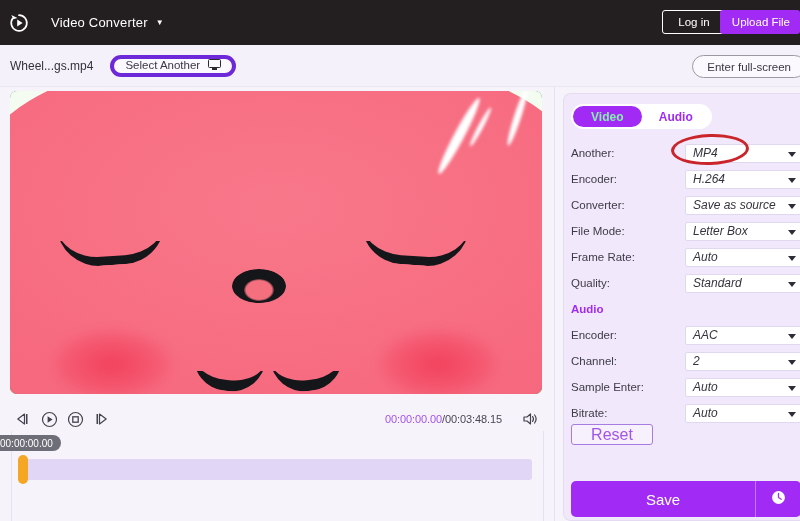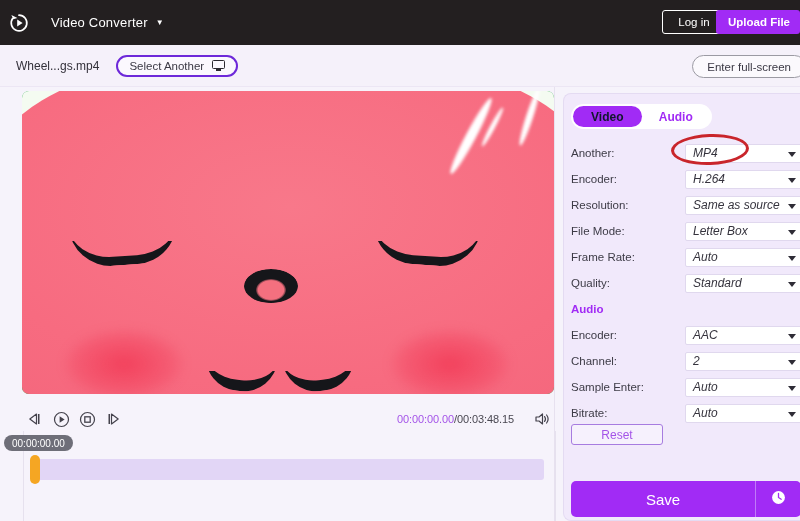--- a/index.html
+++ b/index.html
@@ -34,56 +34,56 @@
   .login-btn {
     position: absolute; right: 74px; top: 10px;
     width: 64px; height: 24px; border: 1.6px solid #ffffff; border-radius: 3px;
     color: #ffffff; font-size: 11.5px; display: flex; align-items: center;
     justify-content: center; background: transparent; cursor: pointer;
   }
   .upload-btn {
     position: absolute; right: 0; top: 10px;
     height: 24px; padding: 0 10px 0 12px; background: #a12bf5; border-radius: 3px;
     color: #ffffff; font-size: 11.5px; display: flex; align-items: center;
-    white-space: nowrap; cursor: pointer; overflow: hidden; font-weight: bold;
+    white-space: nowrap; cursor: pointer; overflow: hidden;
   }
 
   
   .subbar {
     position: absolute; left: 0; top: 45px; width: 800px; height: 42px;
     background: #f5f1fa; display: flex; align-items: center;
     border-bottom: 1px solid #ece6f4;
   }
   .filename {
-    margin-left: 16px; font-size: 12px; color: #33313a; white-space: nowrap;
+    margin-left: 10px; font-size: 12px; color: #33313a; white-space: nowrap;
   }
   .select-another {
     margin-left: 17px; height: 22px; padding: 0 11px;
-    border: 2px solid #6d28d9; border-radius: 11px; background: #fbf8fe;
-    display: flex; align-items: center; gap: 8px; cursor: pointer;
+    border: 4px solid #6d28d9; border-radius: 11px; background: #fbf8fe;
+    display: flex; align-items: flex-start; gap: 8px; cursor: pointer;
   }
   .select-another span.lbl { font-size: 11.5px; color: #3b3945; }
   .monitor-icon { width: 13px; height: 11px; position: relative; }
   .monitor-icon .scr {
     position: absolute; left: 0; top: 0; width: 13px; height: 9px;
     border: 1.5px solid #2b2930; border-radius: 1.5px;
   }
   .monitor-icon .stand {
     position: absolute; left: 4px; top: 9px; width: 5px; height: 2px;
     background: #2b2930;
   }
   .fullscreen-btn {
     position: absolute; right: -6px; top: 10px; height: 23px; padding: 0 14px;
     border: 1px solid #9b9aa3; border-radius: 12px; background: #fbf9fd;
     display: flex; align-items: center; font-size: 11.5px; color: #3b3945;
     white-space: nowrap; cursor: pointer;
   }
 
   
-  .player { position: absolute; left: 12px; top: 87px; width: 555px; height: 434px; }
+  .player { position: absolute; left: 0; top: 87px; width: 555px; height: 434px; }
   .video-stage {
     position: absolute; left: 10px; top: 4px; width: 532px; height: 303px;
     border-radius: 7px; overflow: hidden; background: #fbf7fd;
   }
   .melon {
     position: absolute; left: 0; top: 0; width: 532px; height: 303px;
     background: #15a038;
   }
   .melon .white-rind {
     position: absolute; left: -22px; top: -60px; width: 580px; height: 130px;
@@ -184,45 +184,45 @@
   .tabs {
     position: absolute; left: 7px; top: 10px; width: 141px; height: 25px;
     background: #ffffff; border-radius: 13px; display: flex; align-items: center;
     padding: 2px;
   }
   .tab {
     flex: 1; height: 21px; display: flex; align-items: center; justify-content: center;
     font-size: 12px; border-radius: 11px; cursor: pointer; color: #a12bf5;
     font-weight: bold;
   }
-  .tab.active { background: #a12bf5; color: #0f172a; }
+  .tab.active { background: #a12bf5; color: #86efac; }
 
   .rows { position: absolute; left: 7px; top: 46px; width: 238px; }
   .row { height: 26px; display: flex; align-items: center; margin-bottom: 0px; }
   .row .lab { width: 114px; font-size: 11.5px; color: #3d3b46; white-space: nowrap; }
   .sel {
     position: relative; width: 120px; height: 19px; background: #ffffff;
     border: 1px solid #e0d8ee; border-radius: 2px; display: flex; align-items: center;
     cursor: pointer;
   }
   .sel .val { font-size: 12px; color: #35333d; margin-left: 7px; white-space: nowrap; font-style: italic; }
   .sel .car {
     position: absolute; right: 8px; top: 7px;
     width: 0; height: 0; border-left: 4px solid transparent;
     border-right: 4px solid transparent; border-top: 5px solid #2e2c36;
   }
   .sec-head {
     height: 26px; display: flex; align-items: center;
     font-size: 11.5px; color: #a12bf5; font-weight: bold;
   }
   .reset-btn {
-    position: absolute; left: 7px; top: 330px; width: 92px; height: 21px;
+    position: absolute; left: 7px; top: 330px; width: 82px; height: 21px;
     border: 1px solid #a77ce0; border-radius: 3px; background: #f6f1fd;
     display: flex; align-items: center; justify-content: center;
-    font-size: 12px; color: #a454e8; cursor: pointer;
+    font-size: 16px; color: #a454e8; cursor: pointer;
   }
   .save-wrap {
     position: absolute; left: 7px; top: 387px; width: 230px; height: 36px;
     display: flex; cursor: pointer;
   }
   .save-main {
     flex: 1; background: #a12bf5; border-radius: 5px 0 0 5px;
     display: flex; align-items: center; justify-content: center;
     color: #ffffff; font-size: 15px;
   }
@@ -358,23 +358,23 @@
         </span>
       </div>
       <div class="row">
         <span class="lab">Encoder:</span>
         <span class="sel">
           <span class="val">H.264</span>
           <span class="car"></span>
         </span>
       </div>
       <div class="row">
-        <span class="lab">Resolution:</span>
-        <span class="sel">
-          <span class="val">Same as source</span>
+        <span class="lab">Converter:</span>
+        <span class="sel">
+          <span class="val">Save as source</span>
           <span class="car"></span>
         </span>
       </div>
       <div class="row">
         <span class="lab">File Mode:</span>
         <span class="sel">
           <span class="val">Letter Box</span>
           <span class="car"></span>
         </span>
       </div>

